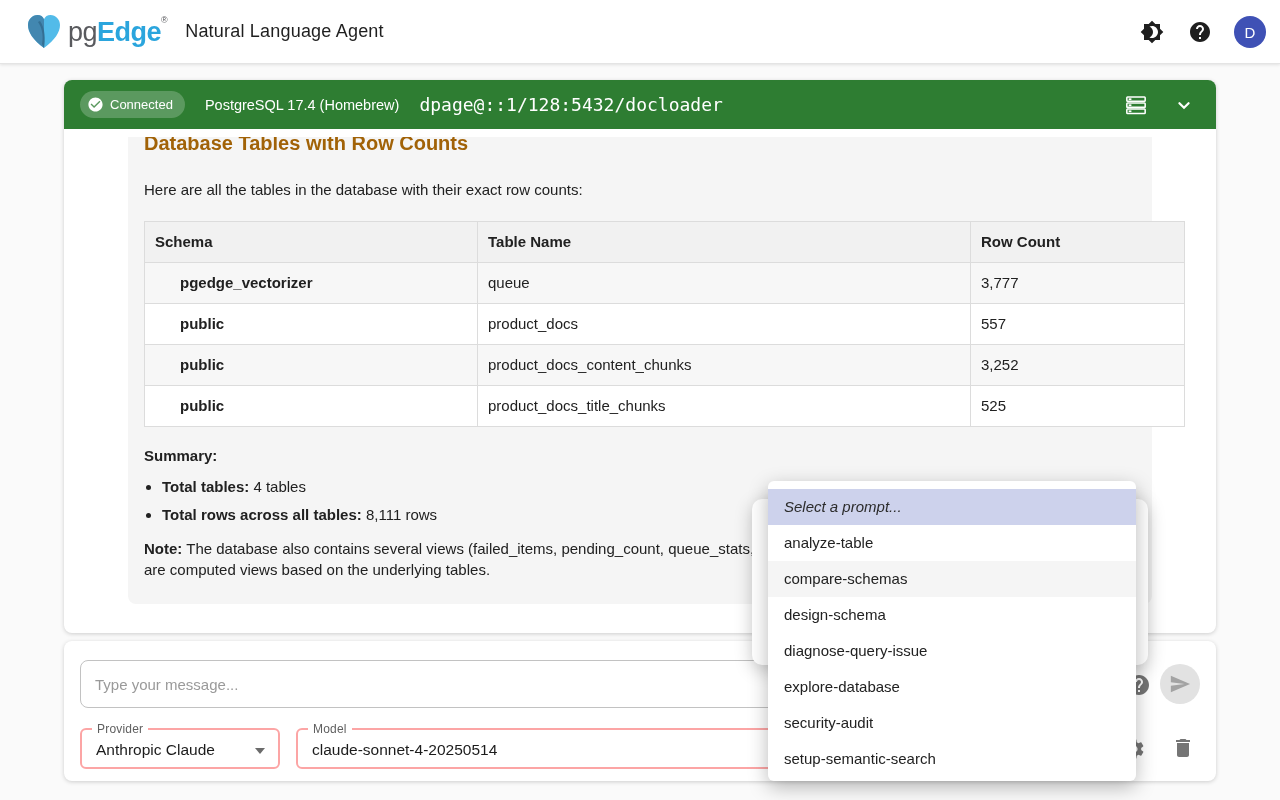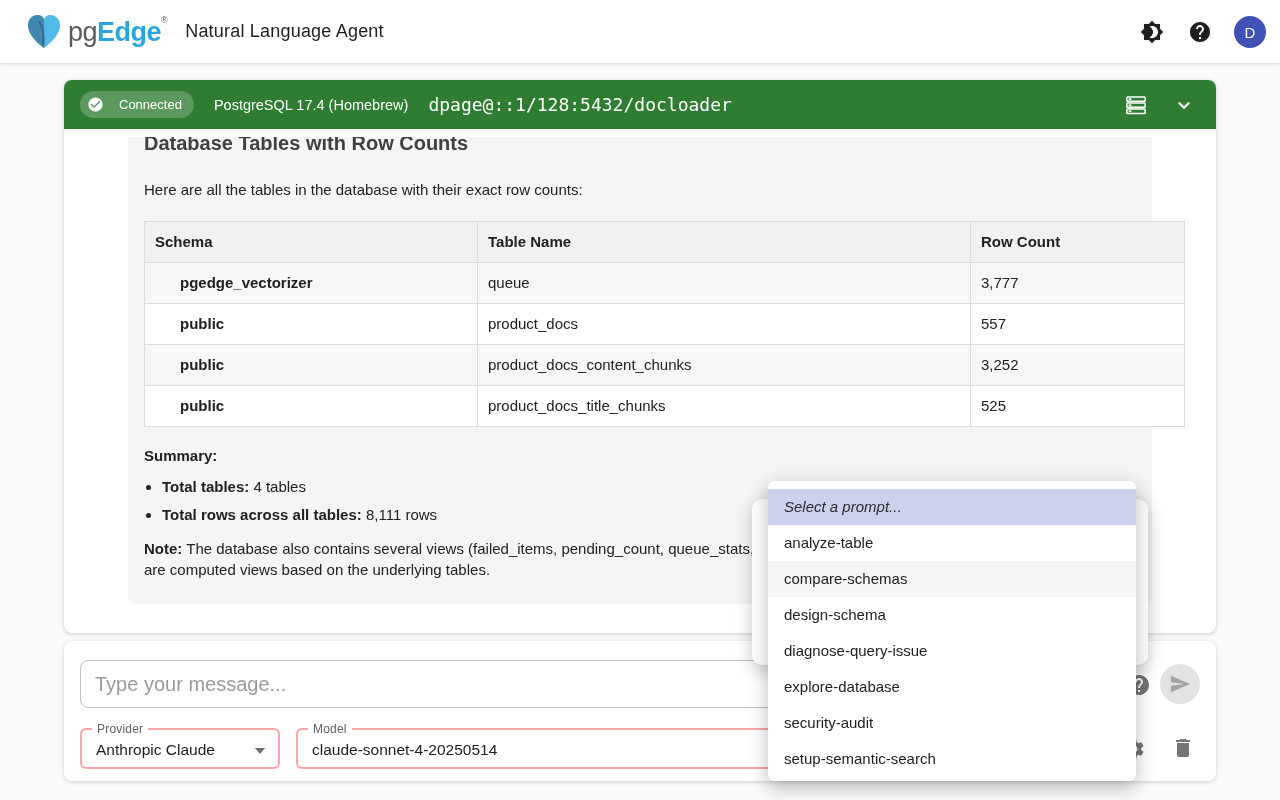--- a/index.html
+++ b/index.html
@@ -34,36 +34,36 @@
     background:#fff; border-radius:8px; box-shadow:0 1px 4px rgba(0,0,0,.18);
   }
   .connbar{
     position:absolute; left:0; top:0; width:1152px; height:49px;
     background:#2e7d32; border-radius:8px 8px 0 0;
     display:flex; align-items:center; color:#fff;
   }
   .conn-pill{
     margin-left:16px; height:27px; border-radius:14px;
     background:rgba(255,255,255,.22);
-    display:flex; align-items:center; gap:15px; padding:0 12px 0 7px;
+    display:flex; align-items:center; gap:6px; padding:0 12px 0 7px;
     font-size:13px; color:#fff;
   }
   .conn-server{ margin-left:20px; font-size:14.5px; }
   .conn-dsn{ margin-left:20px; font-family:"DejaVu Sans Mono", monospace; font-size:18px; }
   .conn-actions{ position:absolute; right:18px; top:0; height:49px; display:flex; align-items:center; gap:20px; }
   
   .chat-viewport{
     position:absolute; left:0; top:57px; width:1152px; height:496px;
     overflow:hidden; border-radius:0 0 8px 8px;
   }
   .bubble{
     margin:-8px 64px 0 64px; background:#f5f5f5; border-radius:8px;
     padding:0 16px 24px 16px;
   }
-  .bubble h3{ font-size:20px; line-height:28px; font-weight:bold; color:#404040; }
+  .bubble h3{ font-size:20px; line-height:28px; font-weight:bold; color:#a16207; }
   .bubble .intro{ margin-top:22px; font-size:15px; line-height:21px; }
   .results-table{ margin-top:21px; border-collapse:collapse; width:1040px; table-layout:fixed;border-radius:17px; }
   .results-table th, .results-table td{
     border:1px solid #dcdcdc; padding:12px 10px; font-size:15px; line-height:16px;
     text-align:left; background:#ffffff; overflow:hidden; white-space:nowrap;
   }
   .results-table th{ font-weight:bold; background:#f1f1f1; }
   .results-table tr.odd td{ background:#f7f7f7; }
   .results-table td.b{ font-weight:bold;padding-left:35px; }
   .summary-label{ margin-top:20px; font-size:15px; font-weight:bold; }
@@ -73,21 +73,21 @@
   .note{ margin-top:13px; font-size:15px; line-height:21px; }
   .note .l2{ display:block; }
   
   .composer-card{
     position:absolute; left:64px; top:641px; width:1152px; height:140px;
     background:#fff; border-radius:8px; box-shadow:0 1px 4px rgba(0,0,0,.18);
   }
   .msg-input{
     position:absolute; left:16px; top:19px; width:1044px; height:48px;
     border:1px solid #c2c2c2; border-radius:8px; padding:0 14px;
-    font-size:20px; font-family:"Liberation Sans", sans-serif; color:#1f1f1f; outline:none; background:#fff;
+    font-size:15px; font-family:"Liberation Sans", sans-serif; color:#1f1f1f; outline:none; background:#fff;
   }
   .msg-input::placeholder{ color:#9a9a9a; }
   .composer-help{ position:absolute; left:1063px; top:32px; }
   .send-btn{
     position:absolute; left:1096px; top:23px; width:40px; height:40px; border-radius:50%;
     background:#e2e2e2; border:none; display:flex; align-items:center; justify-content:center; cursor:pointer;
   }
   .field{ position:absolute; top:87px; height:41px; border:2px solid #fca5a5; border-radius:6px; background:#fff; cursor:pointer; }
   .field .lbl{
     position:absolute; top:-8px; left:10px; background:#fff; padding:0 5px;

